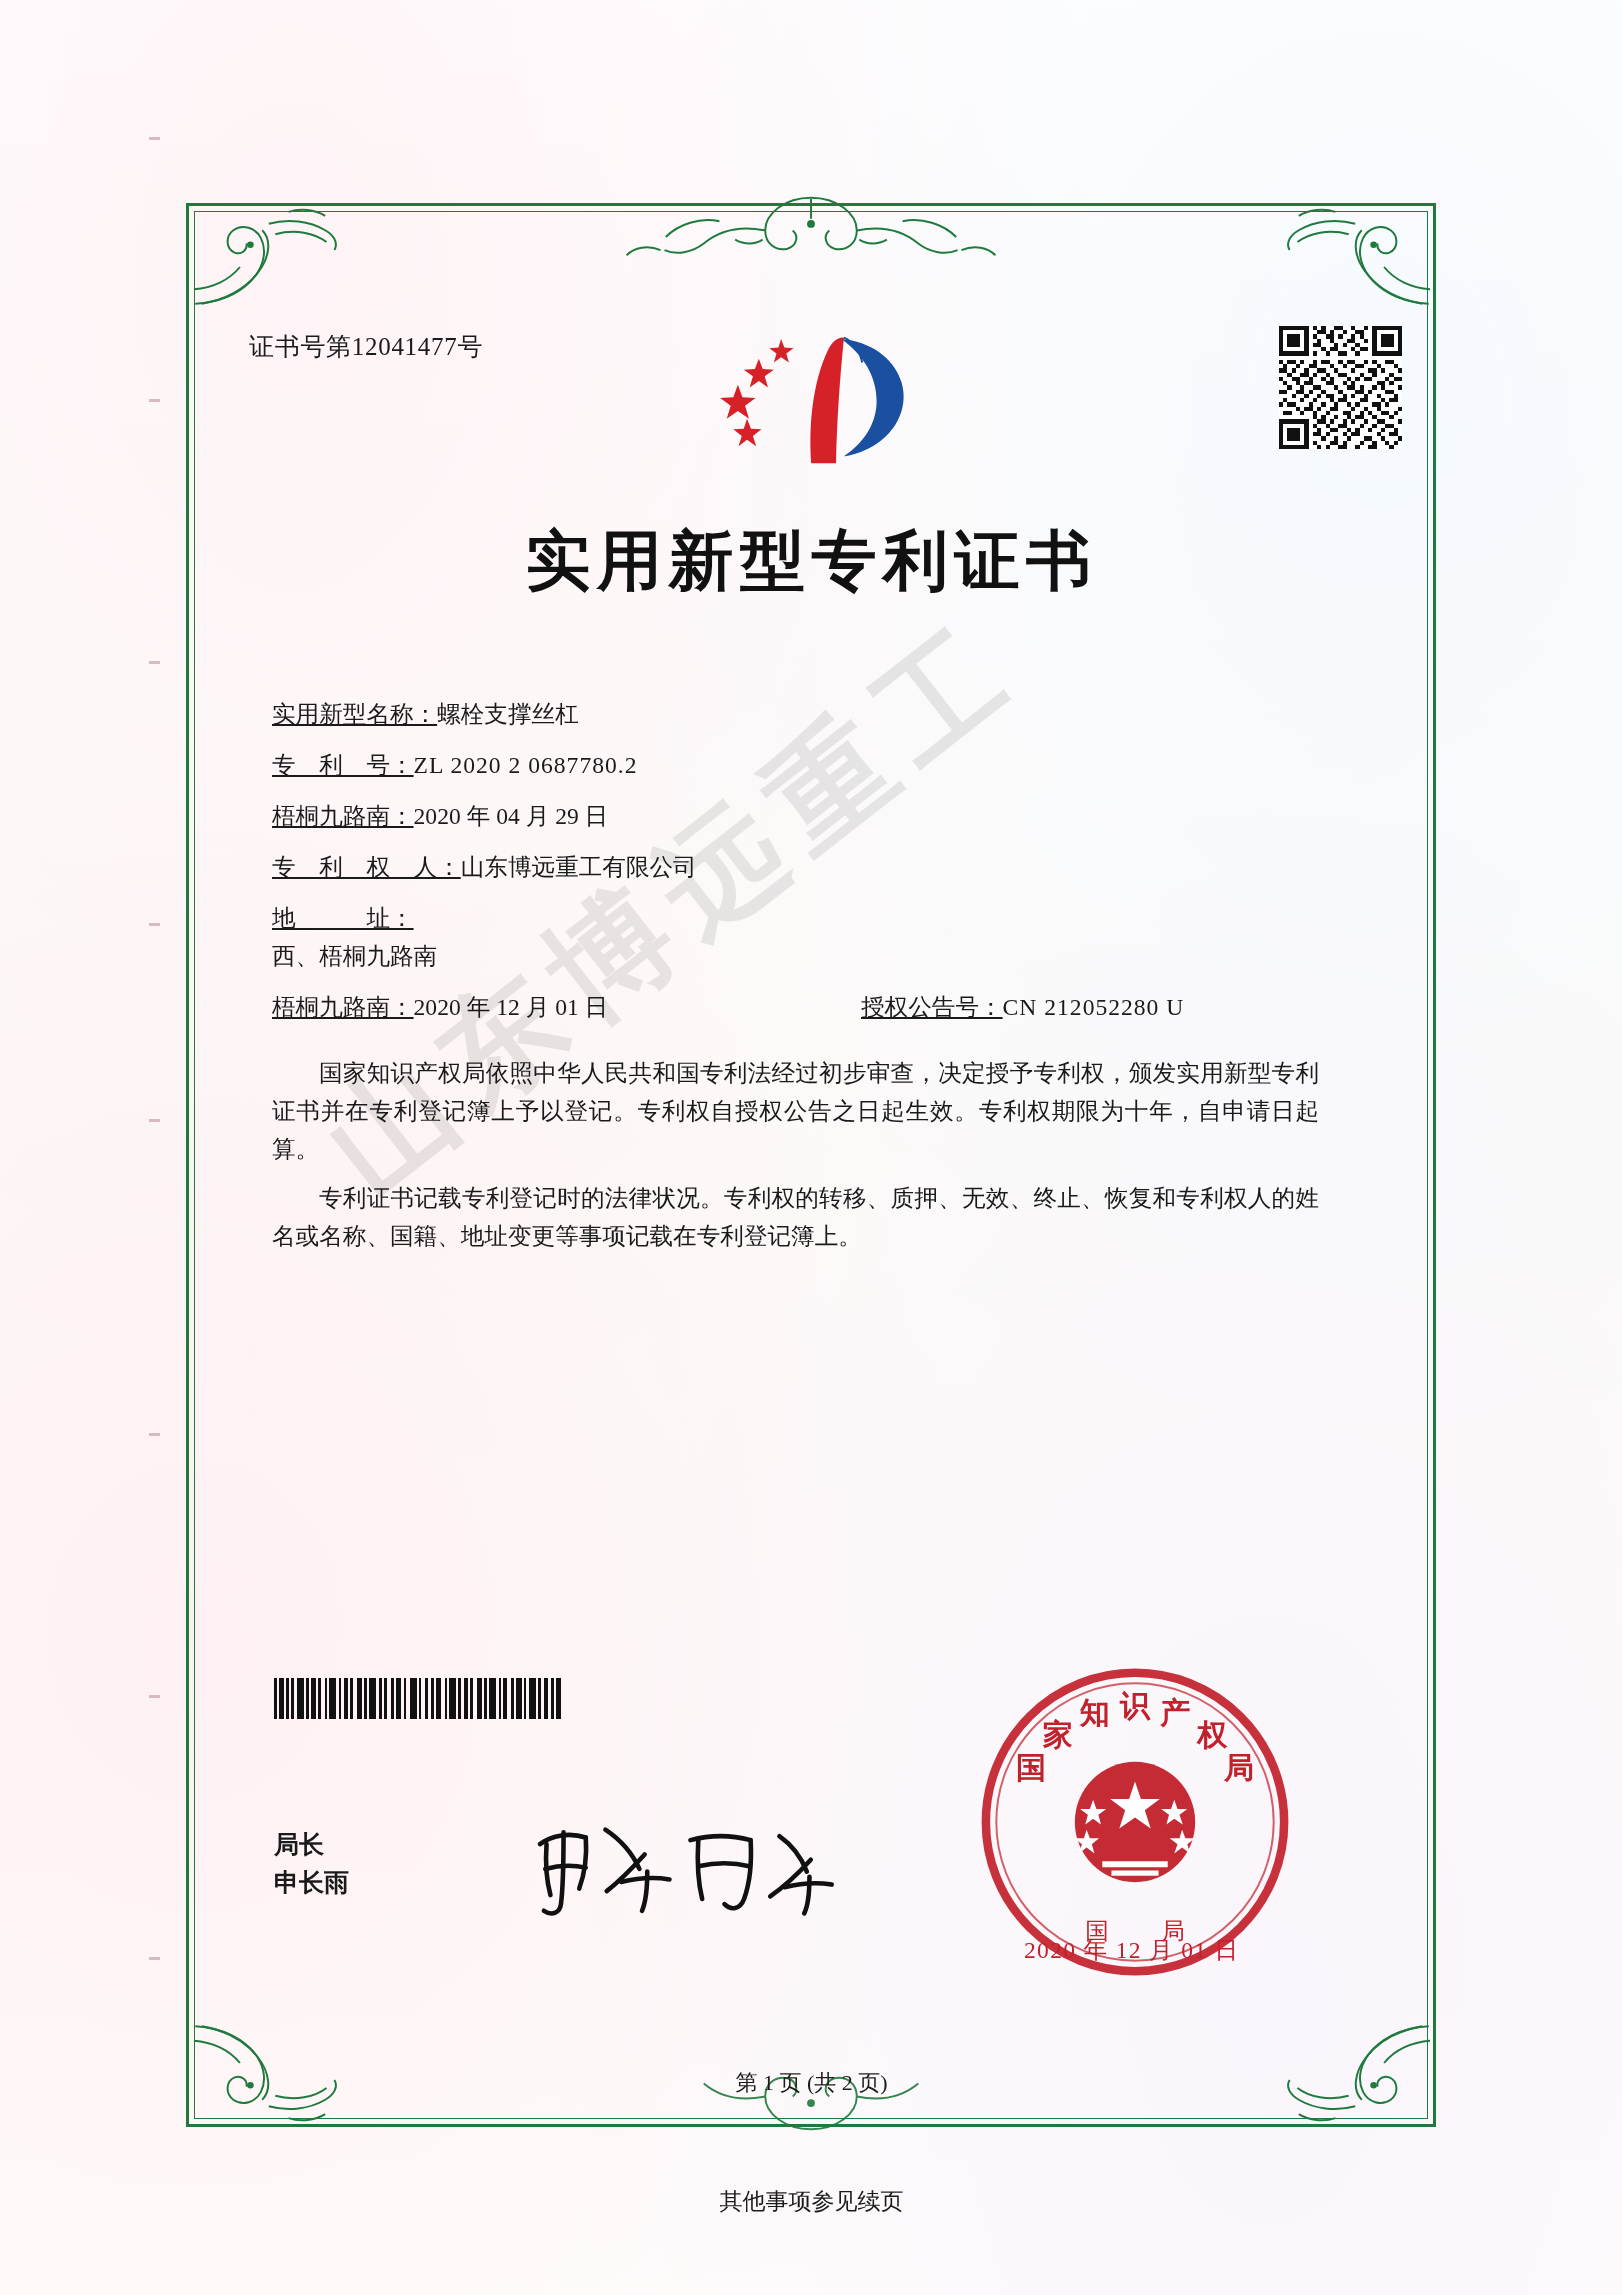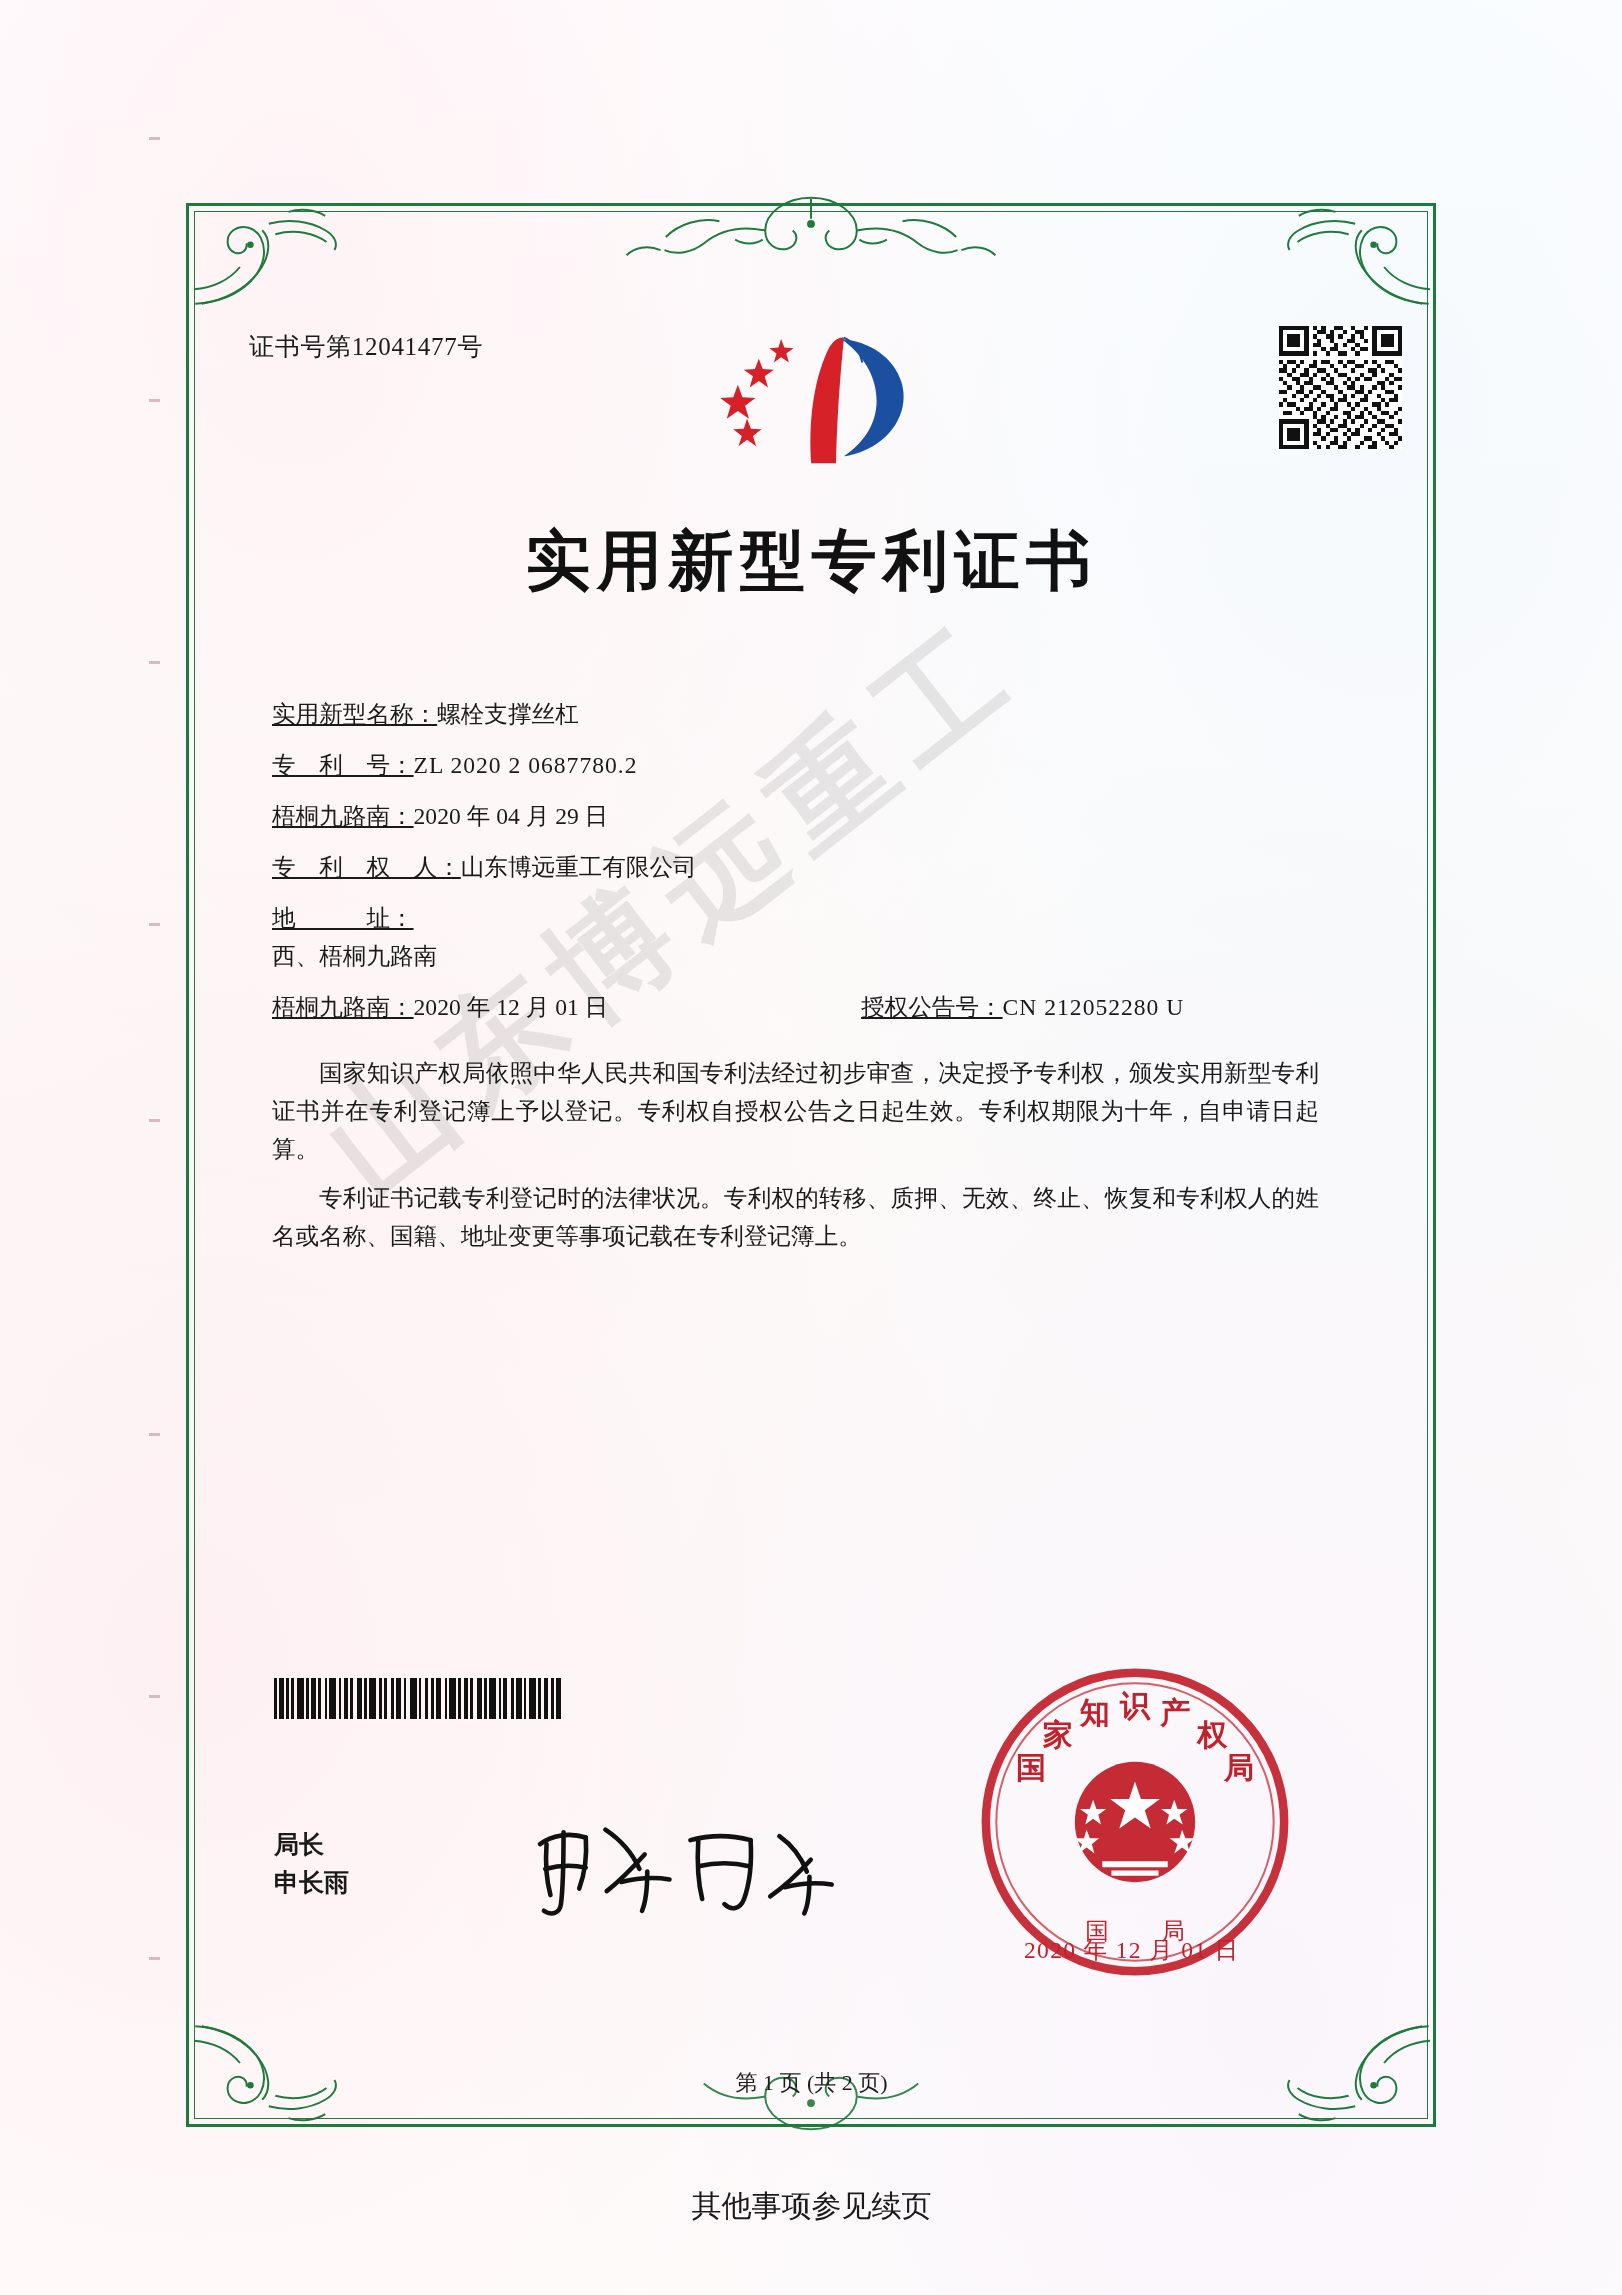--- a/index.html
+++ b/index.html
@@ -258,21 +258,21 @@
     top: 2068px;
     text-align: center;
     font-size: 22px;
   }
   .footnote {
     position: absolute;
     left: 0;
     right: 0;
     top: 2186px;
     text-align: center;
-    font-size: 30px;
+    font-size: 23px;
   }
 
   
   .watermark {
     position: absolute;
     left: 458px;
     top: 772px;
     width: 851px;
     height: 785px;
     transform: rotate(-38deg);

